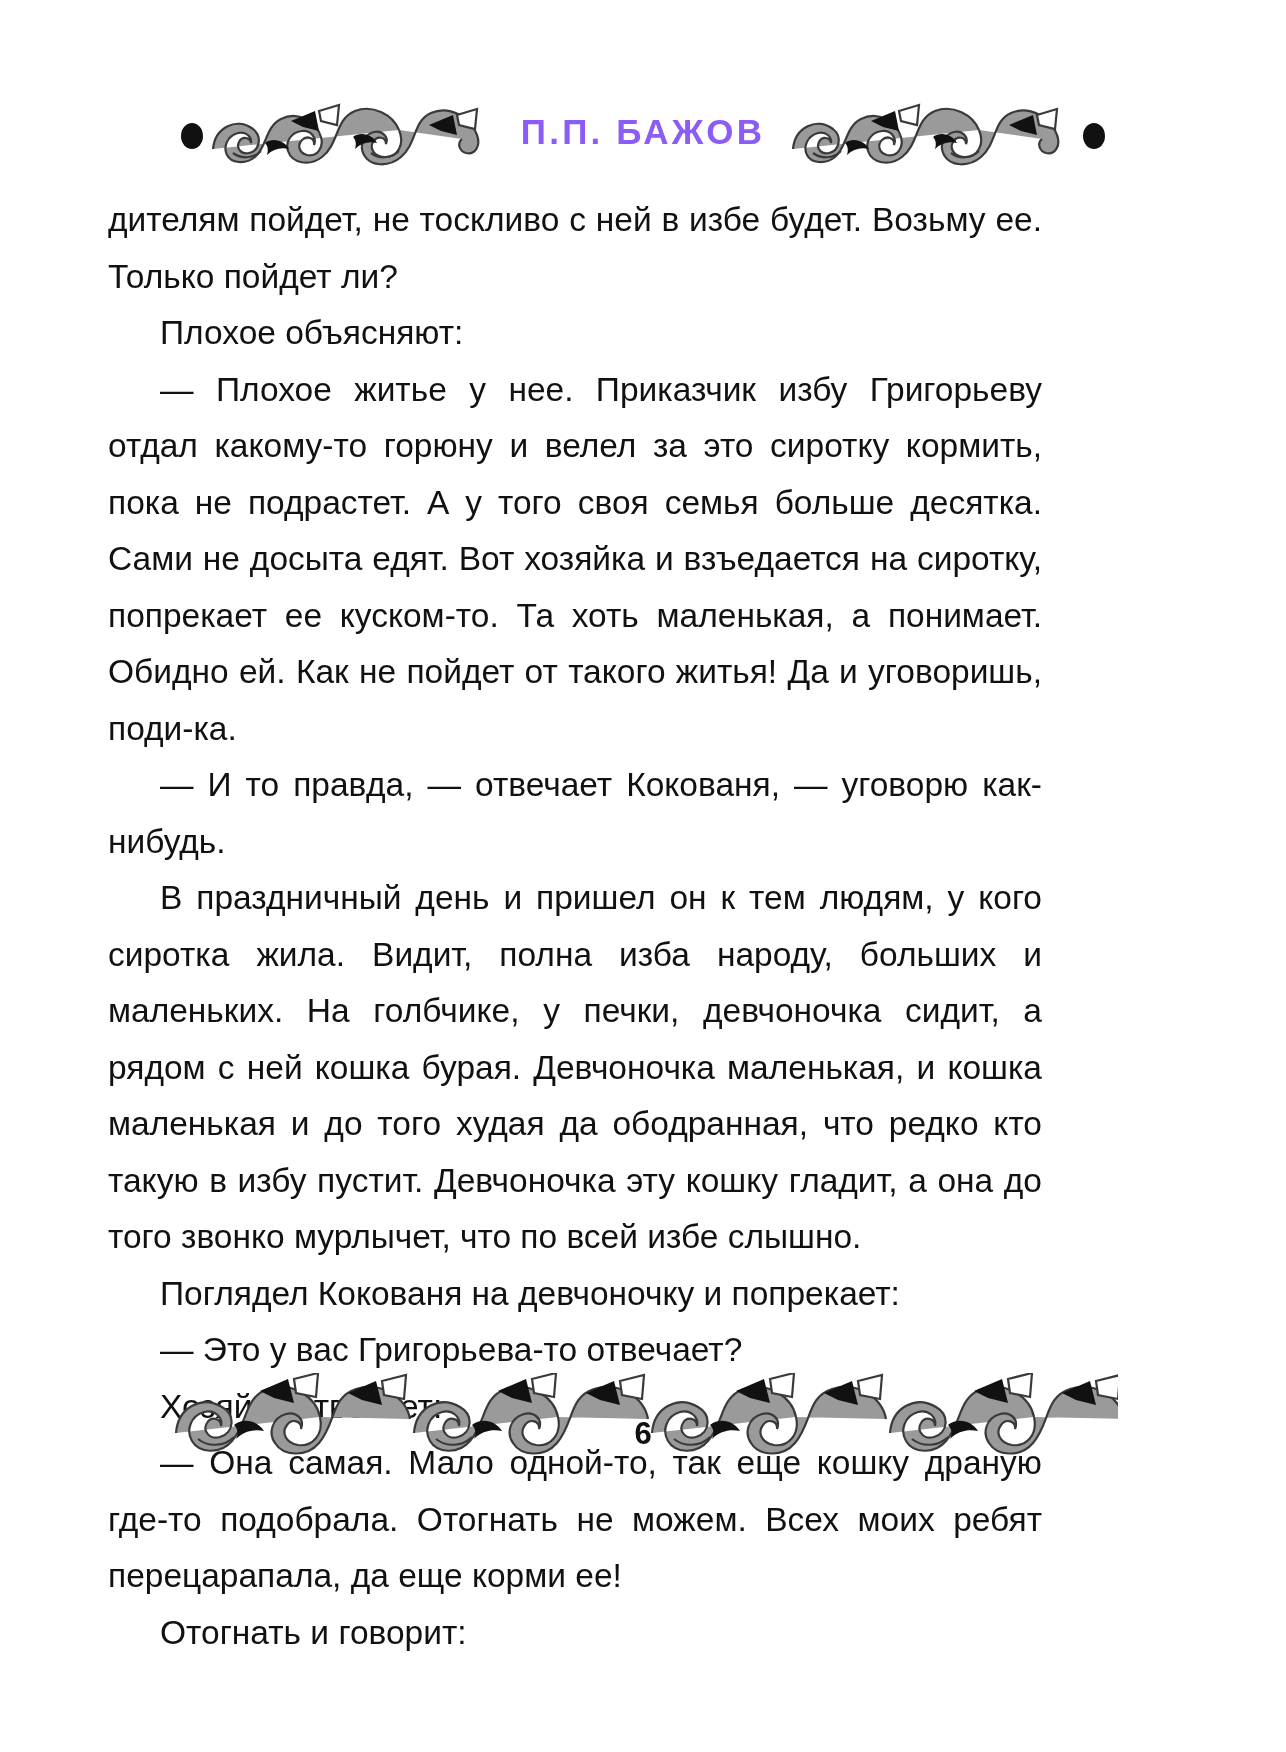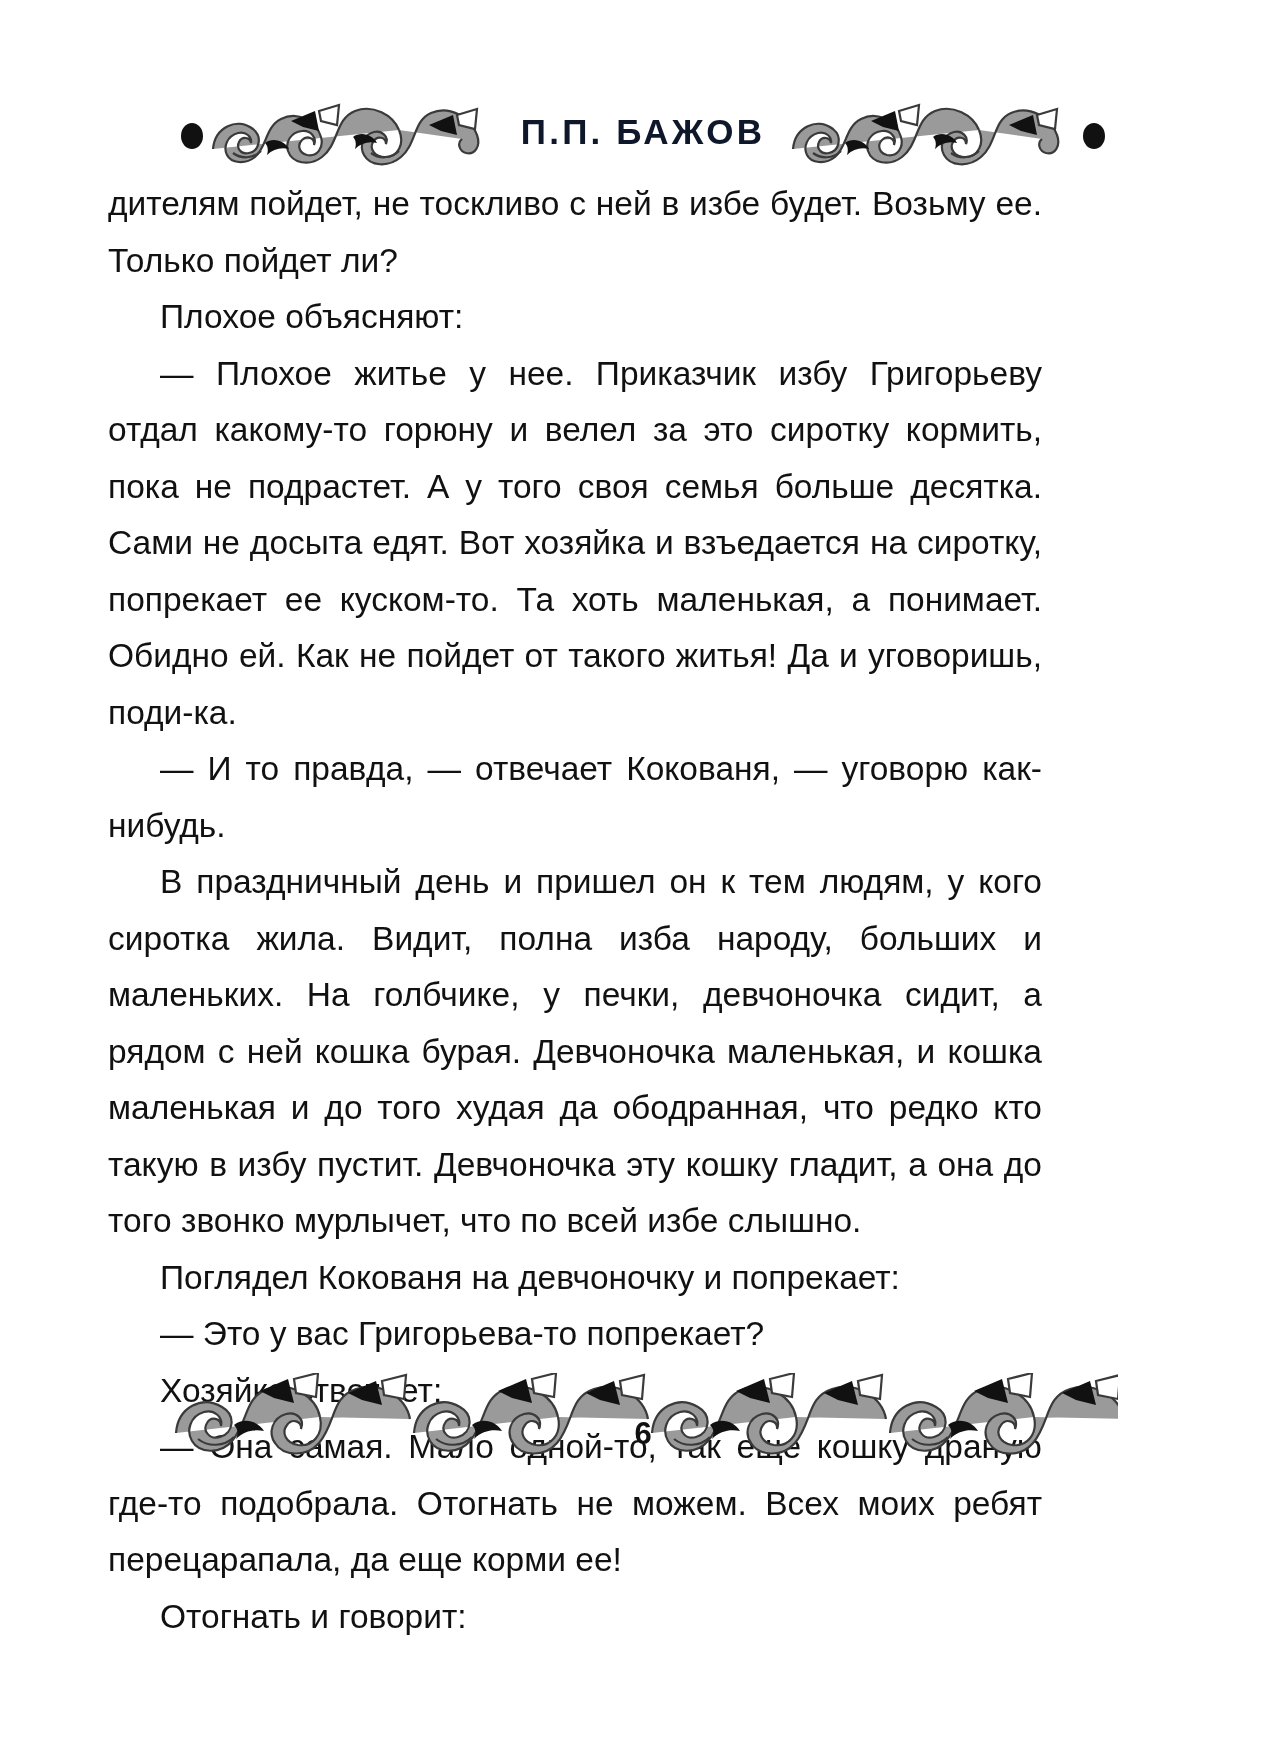--- a/index.html
+++ b/index.html
@@ -44,31 +44,31 @@
   .header-orn {
     flex: 0 0 auto;
     display: block;
   }
 
   .header-title {
     flex: 0 0 auto;
     font-size: 35px;
     font-weight: 700;
     letter-spacing: 3.2px;
-    color: #0f172a;
+    color: #8b5cf6;
     white-space: nowrap;
     padding: 0 18px;
     transform: translateY(-2px);
   }
 
   
   .body-text {
     position: absolute;
     left: 108px;
-    top: 176px;
+    top: 192px;
     width: 934px;
     font-size: 33.5px;
     line-height: 56.5px;
     text-align: justify;
     text-justify: inter-word;
     color: #111111;
     letter-spacing: 0px;
   }
 
   .body-text p {
@@ -171,21 +171,21 @@
     <span class="header-dot"></span>
   </div>
 
   <div class="body-text">
     <p>дителям пойдет, не тоскливо с ней в избе будет. Возьму ее. Только пойдет ли?</p>
     <p class="indent">Плохое объясняют:</p>
     <p class="indent">— Плохое житье у нее. Приказчик избу Григорьеву отдал какому-то горюну и велел за это сиротку кормить, пока не подрастет. А у того своя семья больше десятка. Сами не досыта едят. Вот хозяйка и взъедается на сиротку, попрекает ее куском-то. Та хоть маленькая, а понимает. Обидно ей. Как не пойдет от такого житья! Да и уговоришь, поди-ка.</p>
     <p class="indent">— И то правда, — отвечает Кокованя, — уговорю как-нибудь.</p>
     <p class="indent">В праздничный день и пришел он к тем людям, у кого сиротка жила. Видит, полна изба народу, больших и маленьких. На голбчике, у печки, девчоночка сидит, а рядом с ней кошка бурая. Девчоночка маленькая, и кошка маленькая и до того худая да ободранная, что редко кто такую в избу пустит. Девчоночка эту кошку гладит, а она до того звонко мурлычет, что по всей избе слышно.</p>
     <p class="indent">Поглядел Кокованя на девчоночку и попрекает:</p>
-    <p class="indent">— Это у вас Григорьева-то попрекает?</p>
+    <p class="indent">— Это у вас Григорьева-то отвечает?</p>
     <p class="indent">Хозяйка отвечает:</p>
     <p class="indent">— Она самая. Мало одной-то, так еще кошку драную где-то подобрала. Отогнать не можем. Всех моих ребят перецарапала, да еще корми ее!</p>
     <p class="indent">Отогнать и говорит:</p>
   </div>
 
   <div class="page-footer">
     <svg class="footer-orn" width="950" height="104" viewBox="0 0 950 104">
       <g>
 
         <g>

